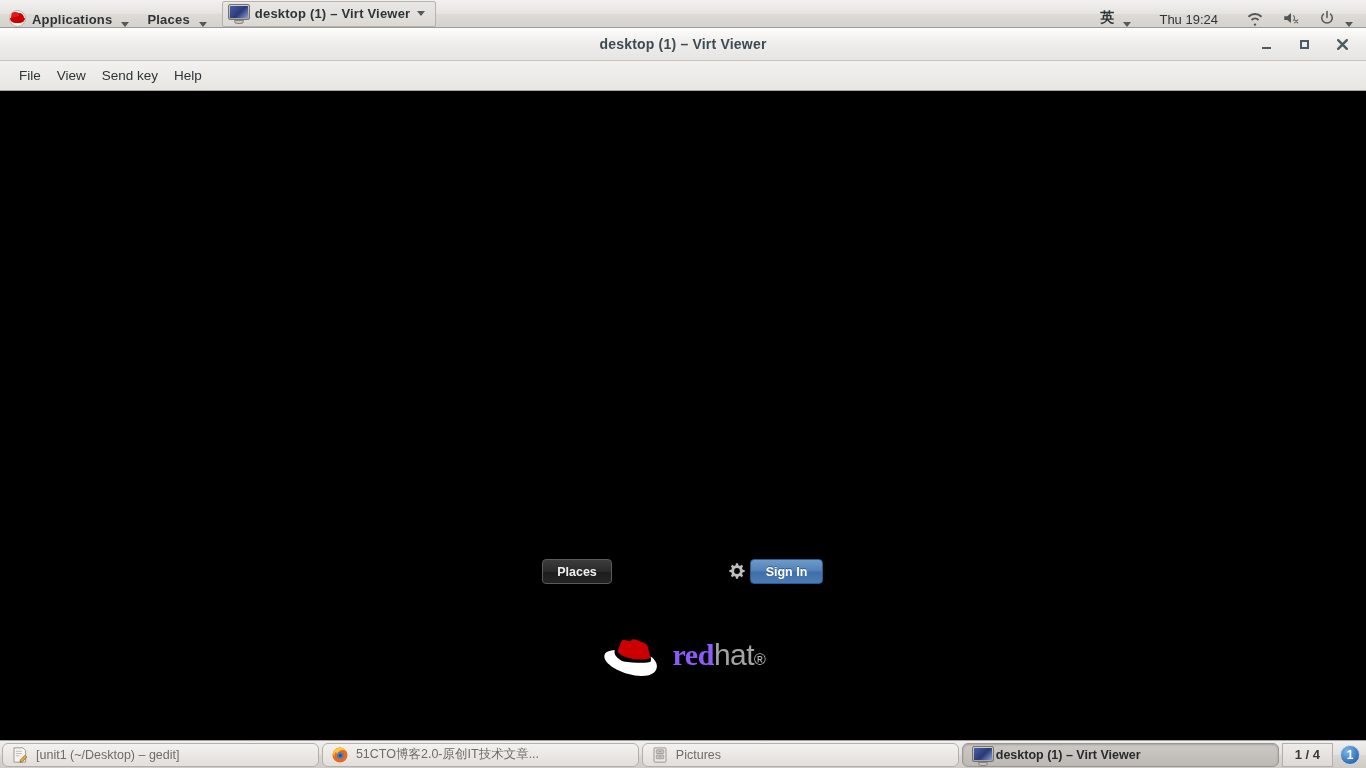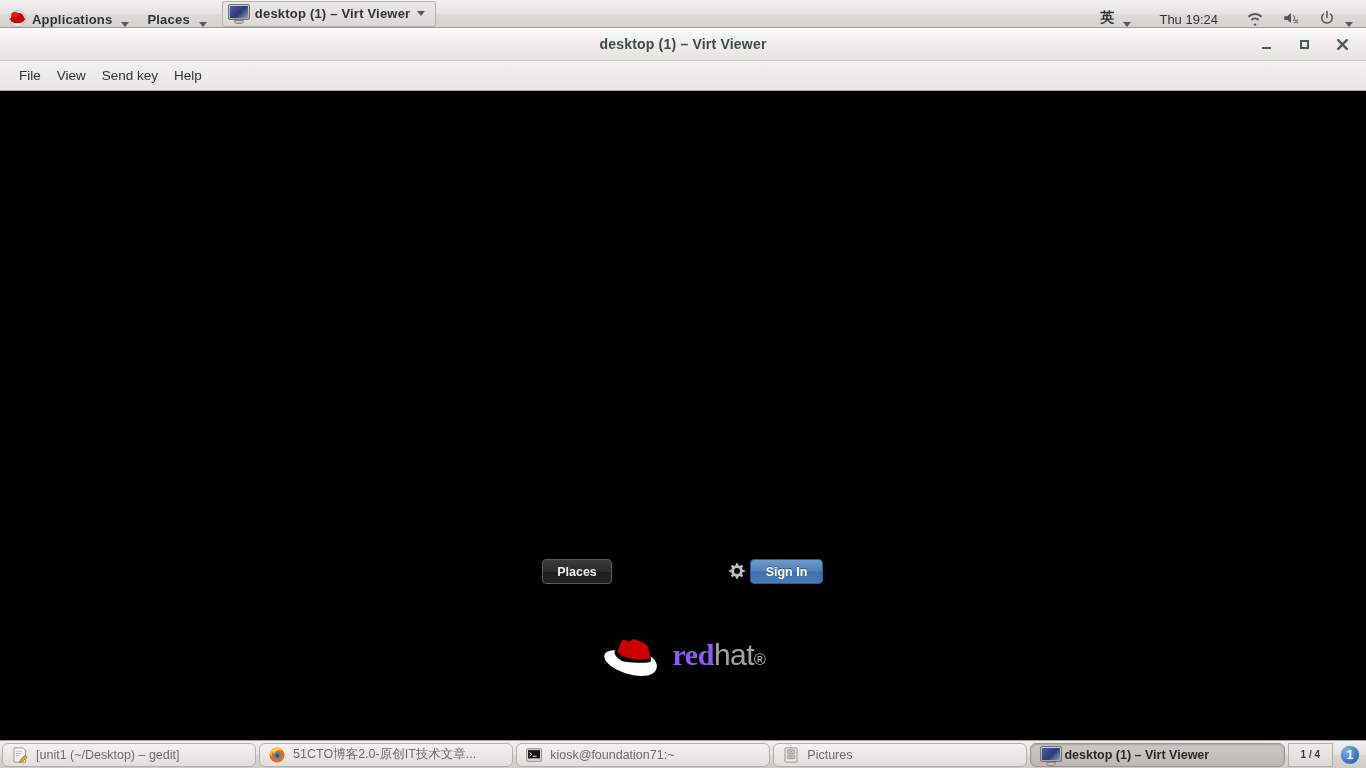--- a/index.html
+++ b/index.html
@@ -188,21 +188,21 @@
     color: #2a2a2a; font-weight: bold;
     border: 1px solid #9a9793; box-shadow: inset 0 1px 2px rgba(0,0,0,.2);
   }
   .task-label { overflow: hidden; text-overflow: ellipsis; white-space: nowrap; }
   .task-ico { width: 18px; height: 18px; flex: none; display: block; }
   #workspace-switcher {
     height: 24px; padding: 0 12px; flex: none;
     background: linear-gradient(to bottom,#eeecea,#ddd9d6);
     border: 1px solid #b3b0ac;
     display: flex; align-items: center; justify-content: center;
-    font-size: 10px; font-weight: bold; color: #3a3a3a;
+    font-size: 13px; font-weight: bold; color: #3a3a3a;
   }
   #notify-badge {
     width: 20px; height: 20px; flex: none; margin: 0 4px;
     border-radius: 50%;
     background: radial-gradient(circle at 35% 30%, #7fb4e8, #2f6fb5 70%, #24558c 100%);
     border: 1px solid #c9d7e5;
     color: #fff; font-size: 12px; font-weight: bold;
     display: flex; align-items: center; justify-content: center;
   }
 </style>
@@ -342,28 +342,20 @@
   <div class="task-button">
     <svg class="task-ico" viewBox="0 0 24 24">
       <circle cx="12" cy="12" r="10" fill="#e86a1c"></circle>
       <path d="M12 2.4c4 0 7.2 2.2 8.7 5.2-1.8-2-4.6-2.6-7.3-1.8-3 .9-4.6 3-4.9 5.4-1.2-1-1.5-2.5-1.3-3.8-1.6 1.1-2.6 3-2.6 5.2 0 .6.1 1.2.2 1.8C3.4 12.9 3 11.3 3 9.8c0-4 3.9-7.4 9-7.4z" fill="#ffcb3d"></path>
       <circle cx="12.4" cy="12.6" r="4.4" fill="#3d82d1"></circle>
       <circle cx="12.4" cy="12.6" r="2.1" fill="#1a4f8c"></circle>
     </svg>
     <span class="task-label">51CTO博客2.0-原创IT技术文章...</span>
   </div>
 
-  <div class="task-button">
-    <svg class="task-ico" viewBox="0 0 24 24">
-      <rect x="2" y="3.5" width="20" height="17" rx="1.5" fill="#d9d6d2" stroke="#7d7a76" stroke-width="1"></rect>
-      <rect x="4" y="5.5" width="16" height="11" fill="#161616"></rect>
-      <path d="M6 8.5l3 2.5-3 2.5M10.5 13.6h5" stroke="#ffffff" stroke-width="1.2" fill="none"></path>
-    </svg>
-    <span class="task-label">kiosk@foundation71:~</span>
-  </div>
 
   <div class="task-button">
     <svg class="task-ico" viewBox="0 0 24 24">
       <rect x="4" y="2.5" width="16" height="19" rx="1.2" fill="#ebe9e6" stroke="#8a8782" stroke-width="1.1"></rect>
       <rect x="7" y="5" width="10" height="5" rx="1" fill="#cbc8c3" stroke="#8a8782" stroke-width=".9"></rect>
       <rect x="7" y="12" width="10" height="5" rx="1" fill="#cbc8c3" stroke="#8a8782" stroke-width=".9"></rect>
       <path d="M10 7.5h4M10 14.5h4" stroke="#8a8782" stroke-width=".9"></path>
     </svg>
     <span class="task-label">Pictures</span>
   </div>

